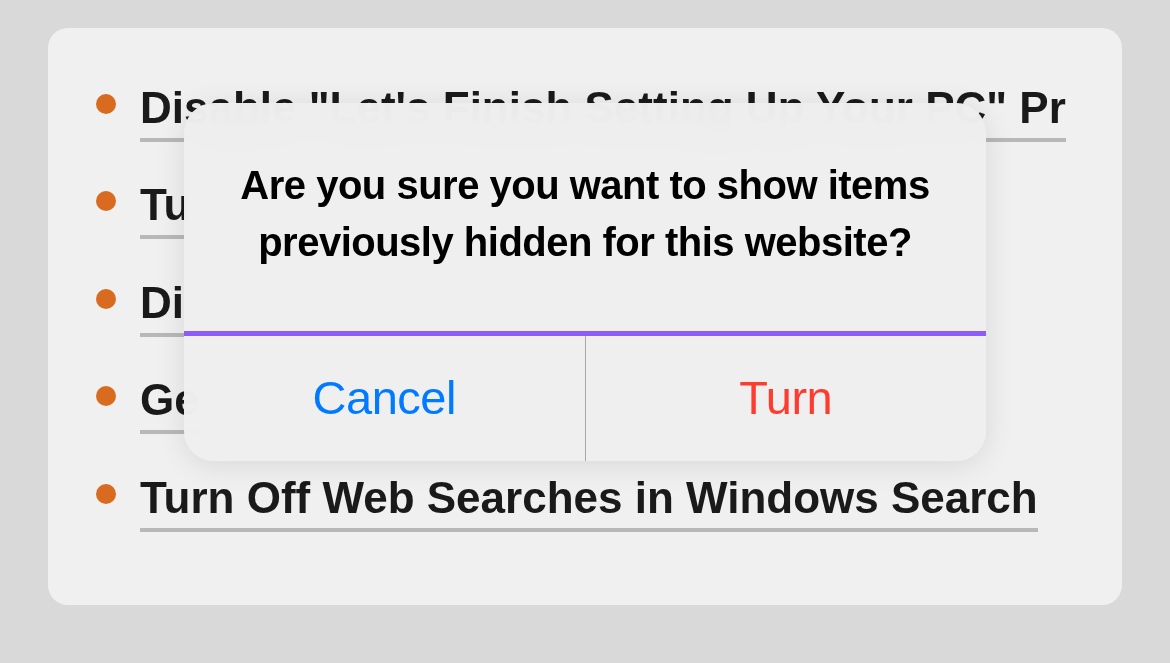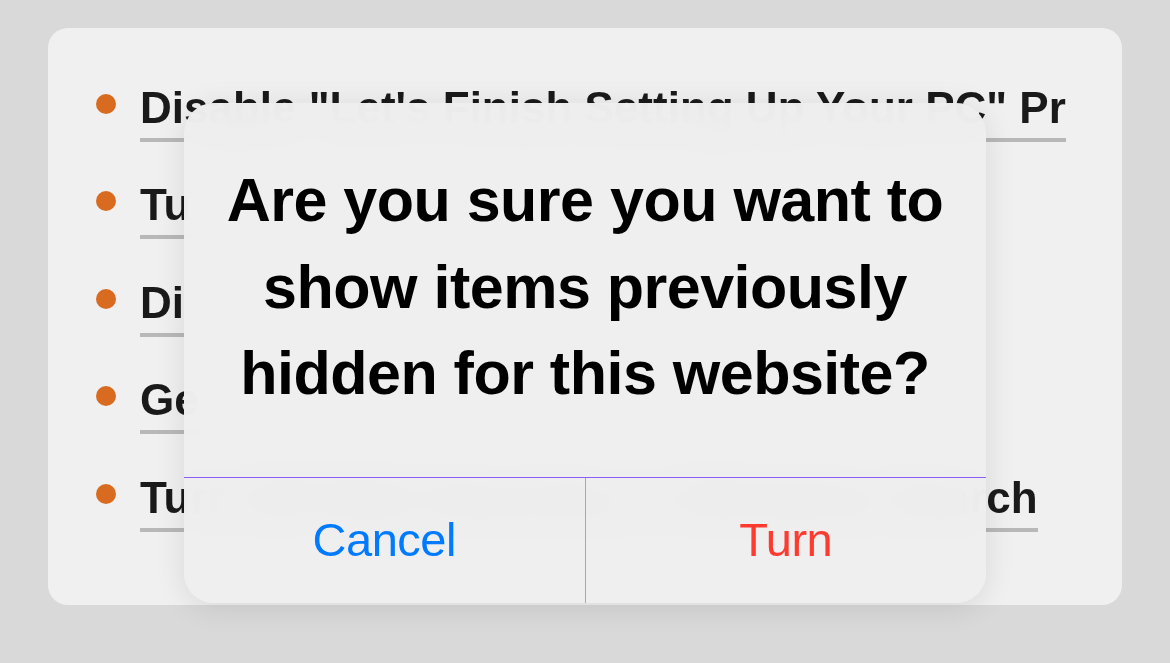--- a/index.html
+++ b/index.html
@@ -76,32 +76,32 @@
       backdrop-filter: blur(20px);
       border-radius: 30px;
       width: 802px;
       margin-top: 103px;
       overflow: hidden;
       box-shadow: 0 4px 30px rgba(0,0,0,0.1);
       pointer-events: auto;
     }
     
     .modal-message {
-      font-size: 61px;
+      font-size: 40px;
       font-weight: 600;
       color: #000;
       text-align: center;
       padding: 54px 40px 60px 40px;
       line-height: 1.42;
       letter-spacing: -0.5px;
     }
     
     .modal-buttons {
       display: flex;
-      border-top: 1px solid #8b5cf6;
+      border-top: 5px solid #8b5cf6;
     }
     
     .modal-button {
       flex: 1;
       padding: 34px 0 36px 0;
       font-size: 47px;
       font-weight: 400;
       text-align: center;
       background: transparent;
       border: none;

